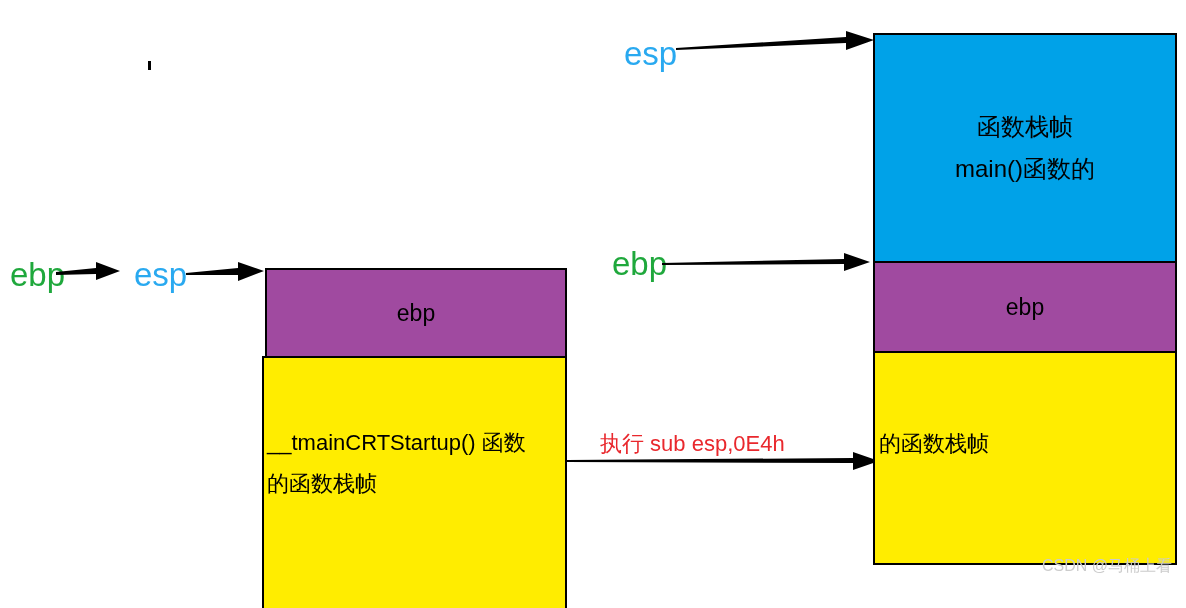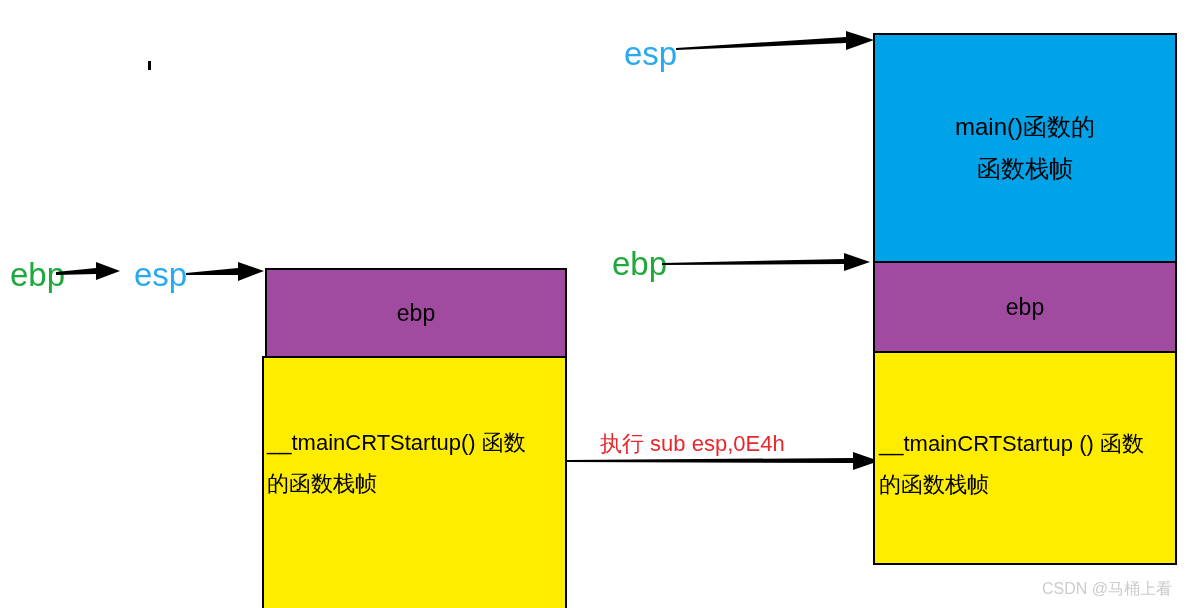--- a/index.html
+++ b/index.html
@@ -90,29 +90,28 @@
 <div class="abs reg-label green" style="left:612px;top:245px;">ebp</div>
 
 <div class="abs" style="left:662px;top:248px;">
   <svg width="208" height="28" viewBox="0 0 208 28">
     <polygon class="arrow-fill" points="0,15 182,11 182,5 208,14 182,23 182,16 0,17"></polygon>
   </svg>
 </div>
 
 <div class="abs box" style="left:873px;top:33px;width:304px;height:230px;background:var(--blue);">
   <div class="main-text">
+    <div>函数栈帧</div>
     <div>main()函数的</div>
-    <div>函数栈帧</div>
   </div>
 </div>
 
 <div class="abs box" style="left:873px;top:261px;width:304px;height:92px;background:var(--purple);">
   <div class="cell-label">ebp</div>
 </div>
 
 <div class="abs box" style="left:873px;top:351px;width:304px;height:214px;background:var(--yellow);">
   <div class="abs frame-text" style="left:4px;top:70px;">
-    <div>__tmainCRTStartup () 函数</div>
     <div>的函数栈帧</div>
   </div>
 </div>
 
-<div class="abs watermark" style="right:14px;top:579px;">CSDN @马桶上看</div>
+<div class="abs watermark" style="right:14px;top:556px;">CSDN @马桶上看</div>
 
 </body></html>

